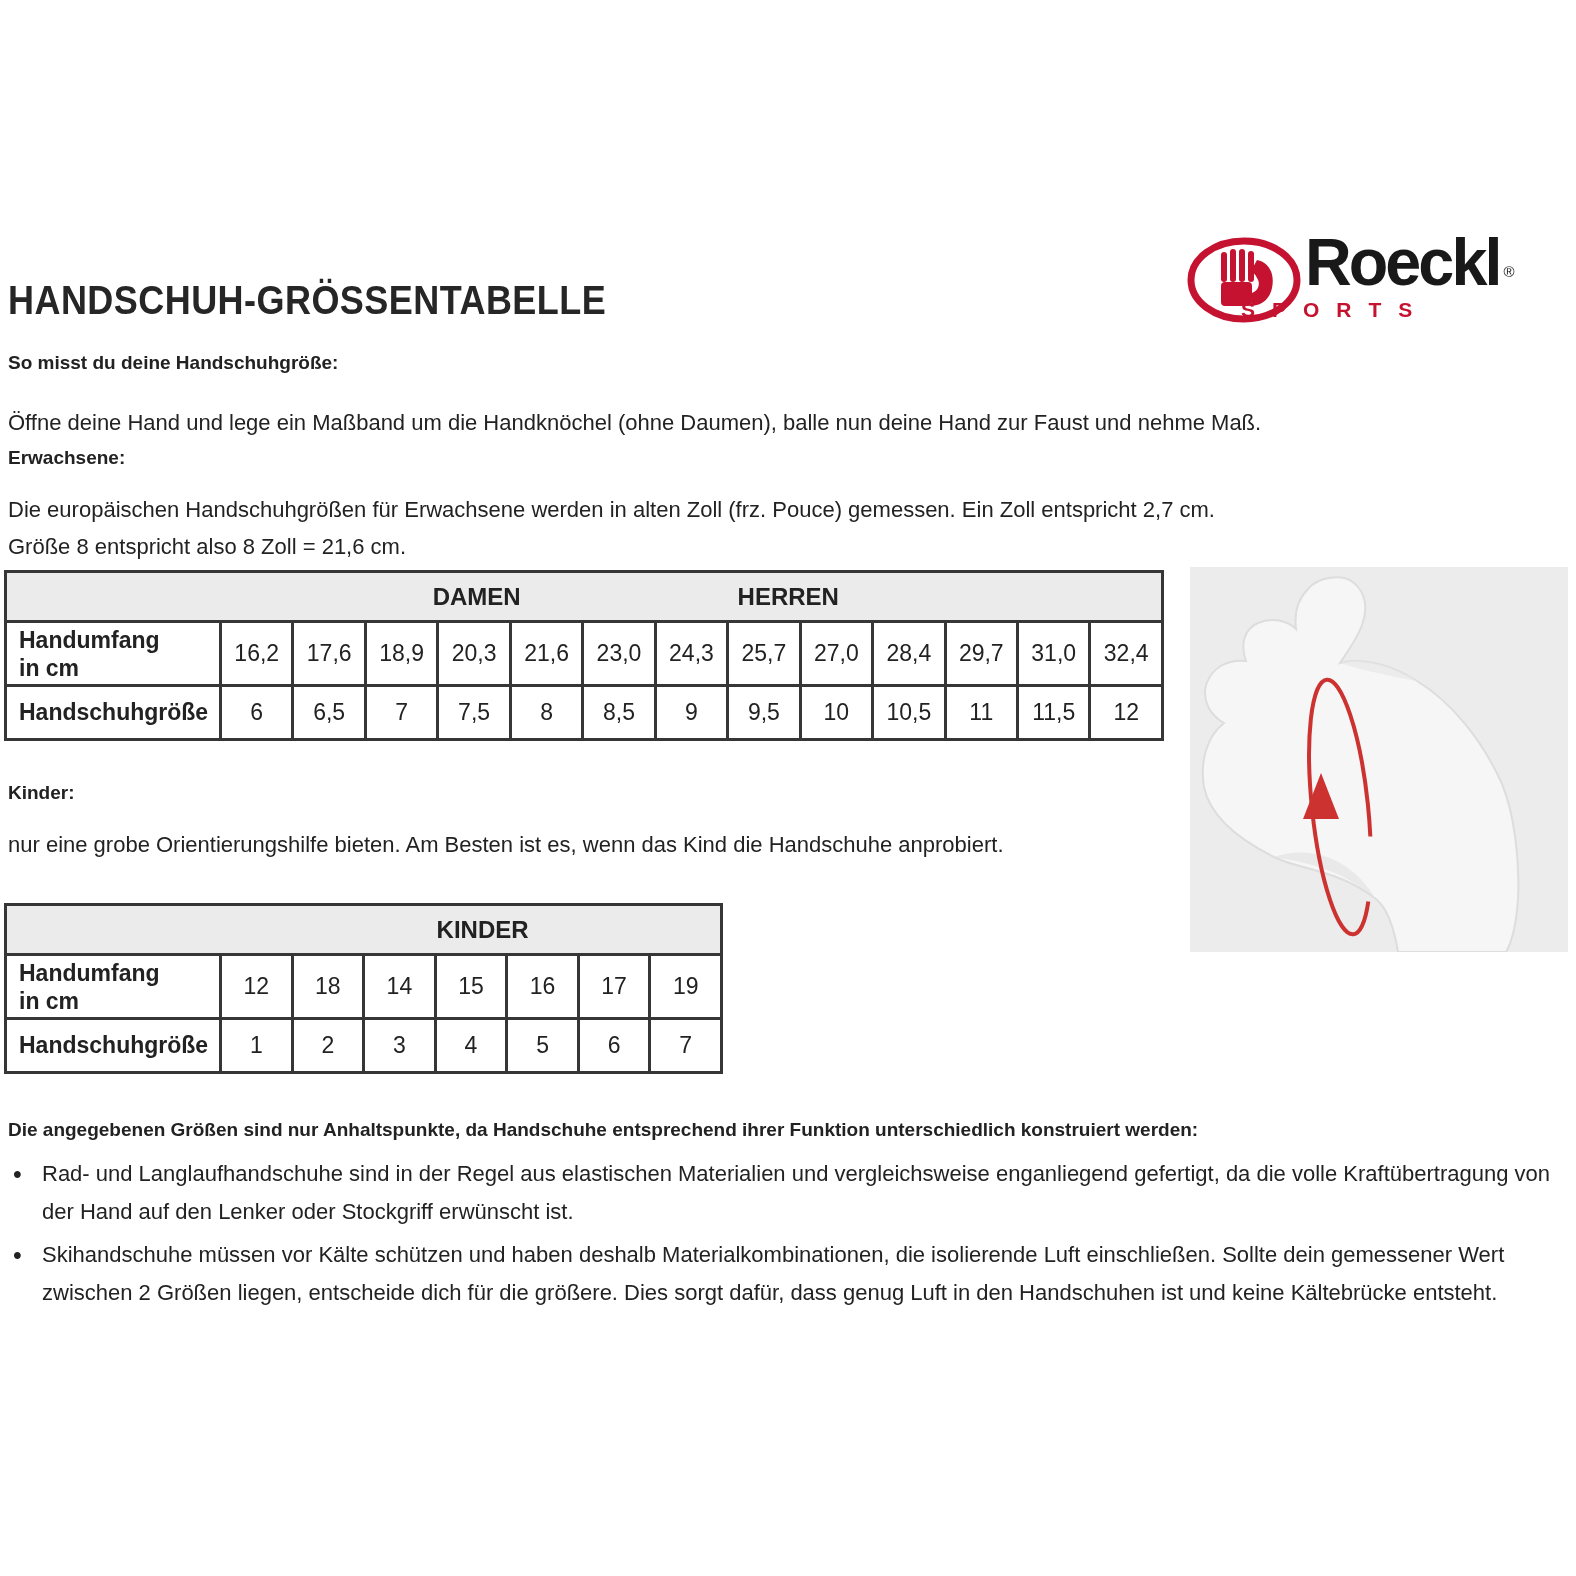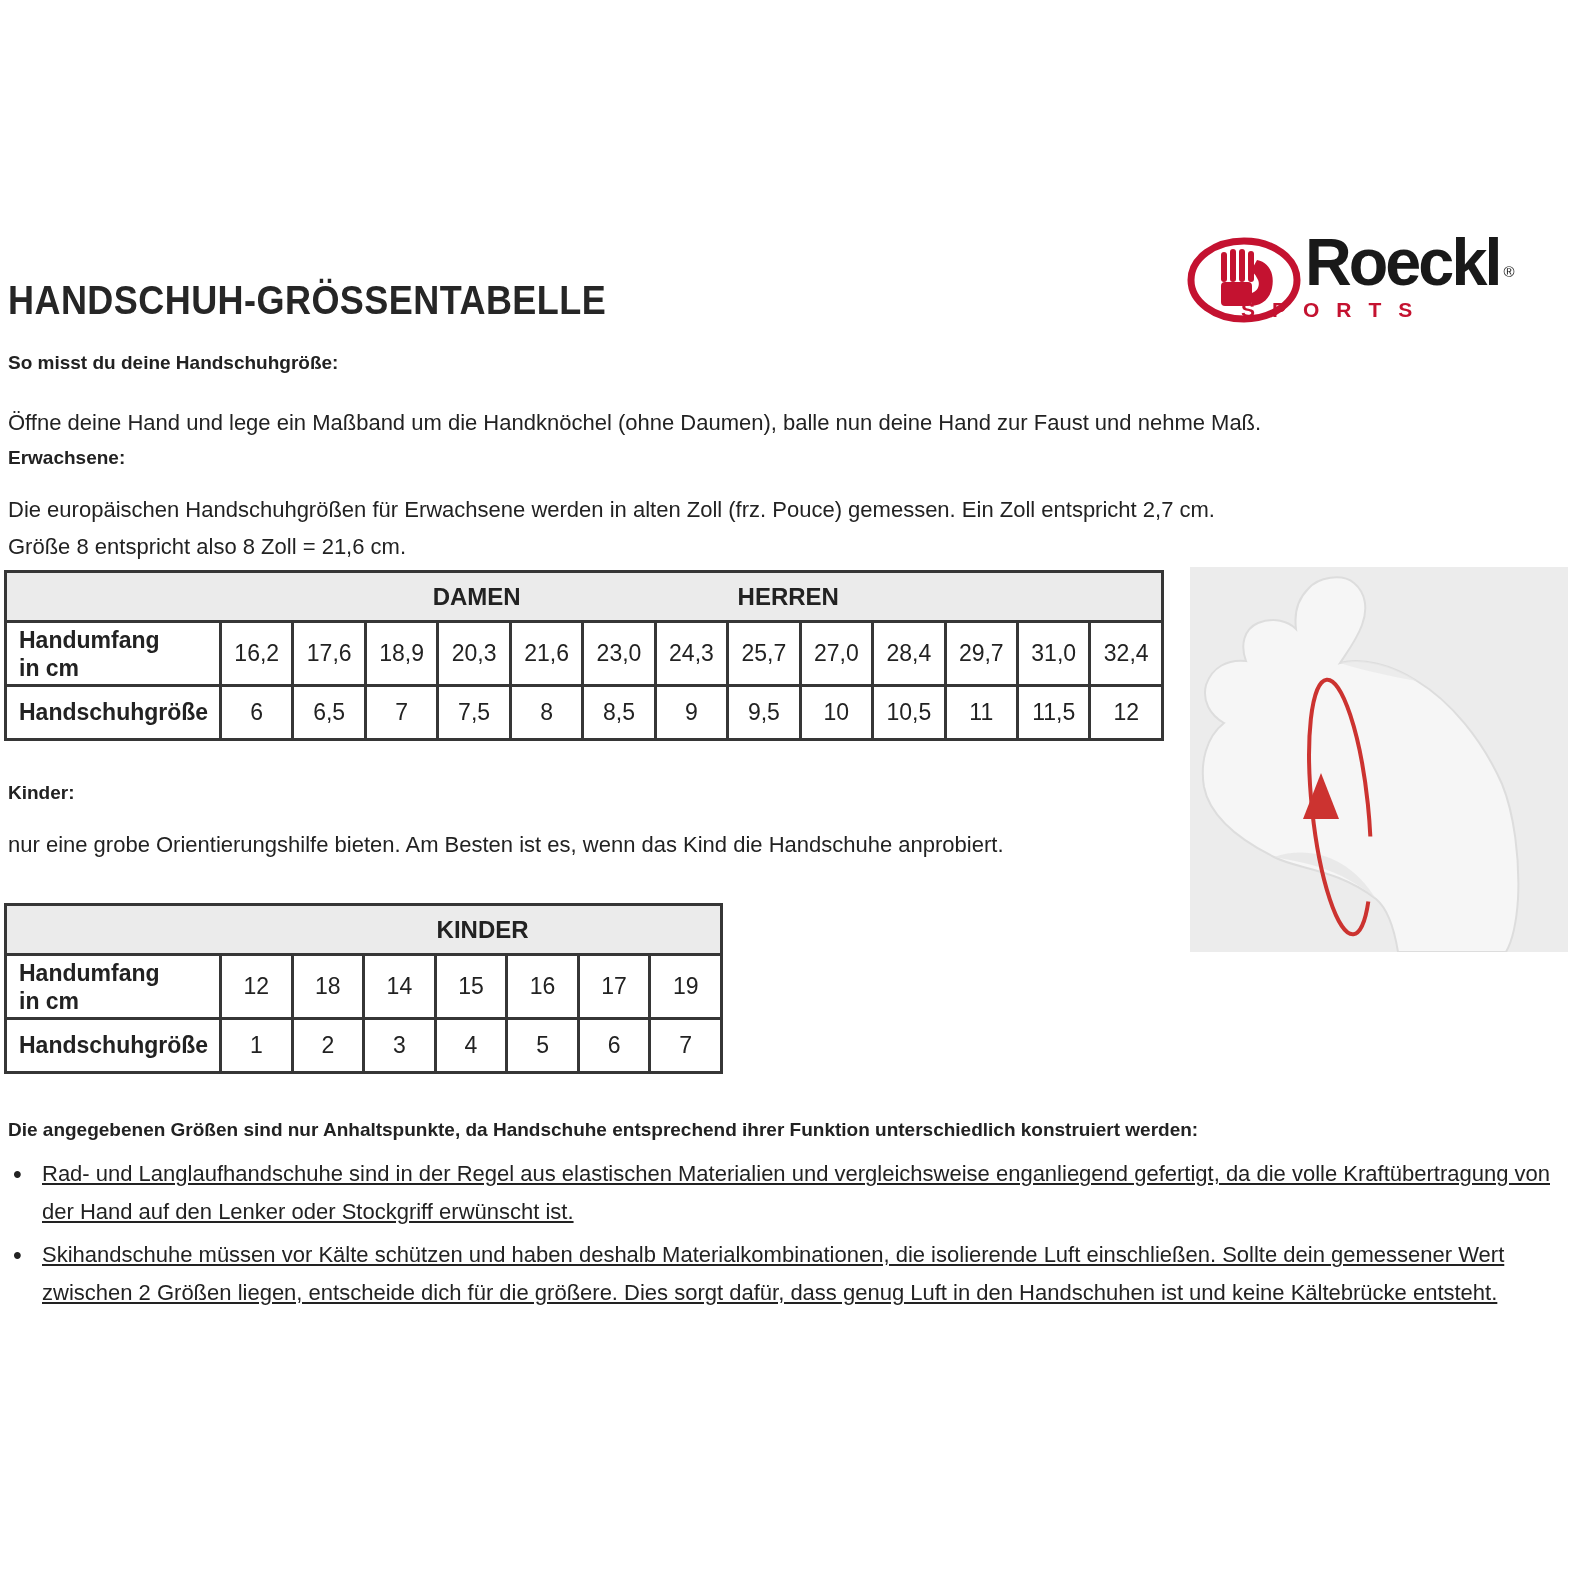--- a/index.html
+++ b/index.html
@@ -69,21 +69,21 @@
     position:absolute;top:50%;transform:translate(-50%,-50%);
     font-weight:bold;font-size:24px;white-space:nowrap;
   }
   #damen-label{left:40.7%;}
   #herren-label{left:67.7%;}
   #kinder-label{left:66.7%;}
   #adult-table{left:4px;top:570px;width:1160px;}
   #kids-table{left:4px;top:903px;width:719px;}
 
   
-  #bullet-list{left:8px;top:1155px;width:1556px;text-decoration:underline;}
+  #bullet-list{left:8px;top:1155px;width:1556px;}
   #bullet-list ul{list-style:none;margin:0;padding:0;font-size:22px;line-height:38px;}
   #bullet-list li{position:relative;padding-left:34px;margin-bottom:5px;}
   #bullet-list li::before{content:"\2022";position:absolute;left:5px;top:0;font-size:25px;}
 
   
   #hand-panel{left:1190px;top:567px;width:378px;height:385px;background:var(--panel-bg);}
 </style>
 </head>
 <body>
 

